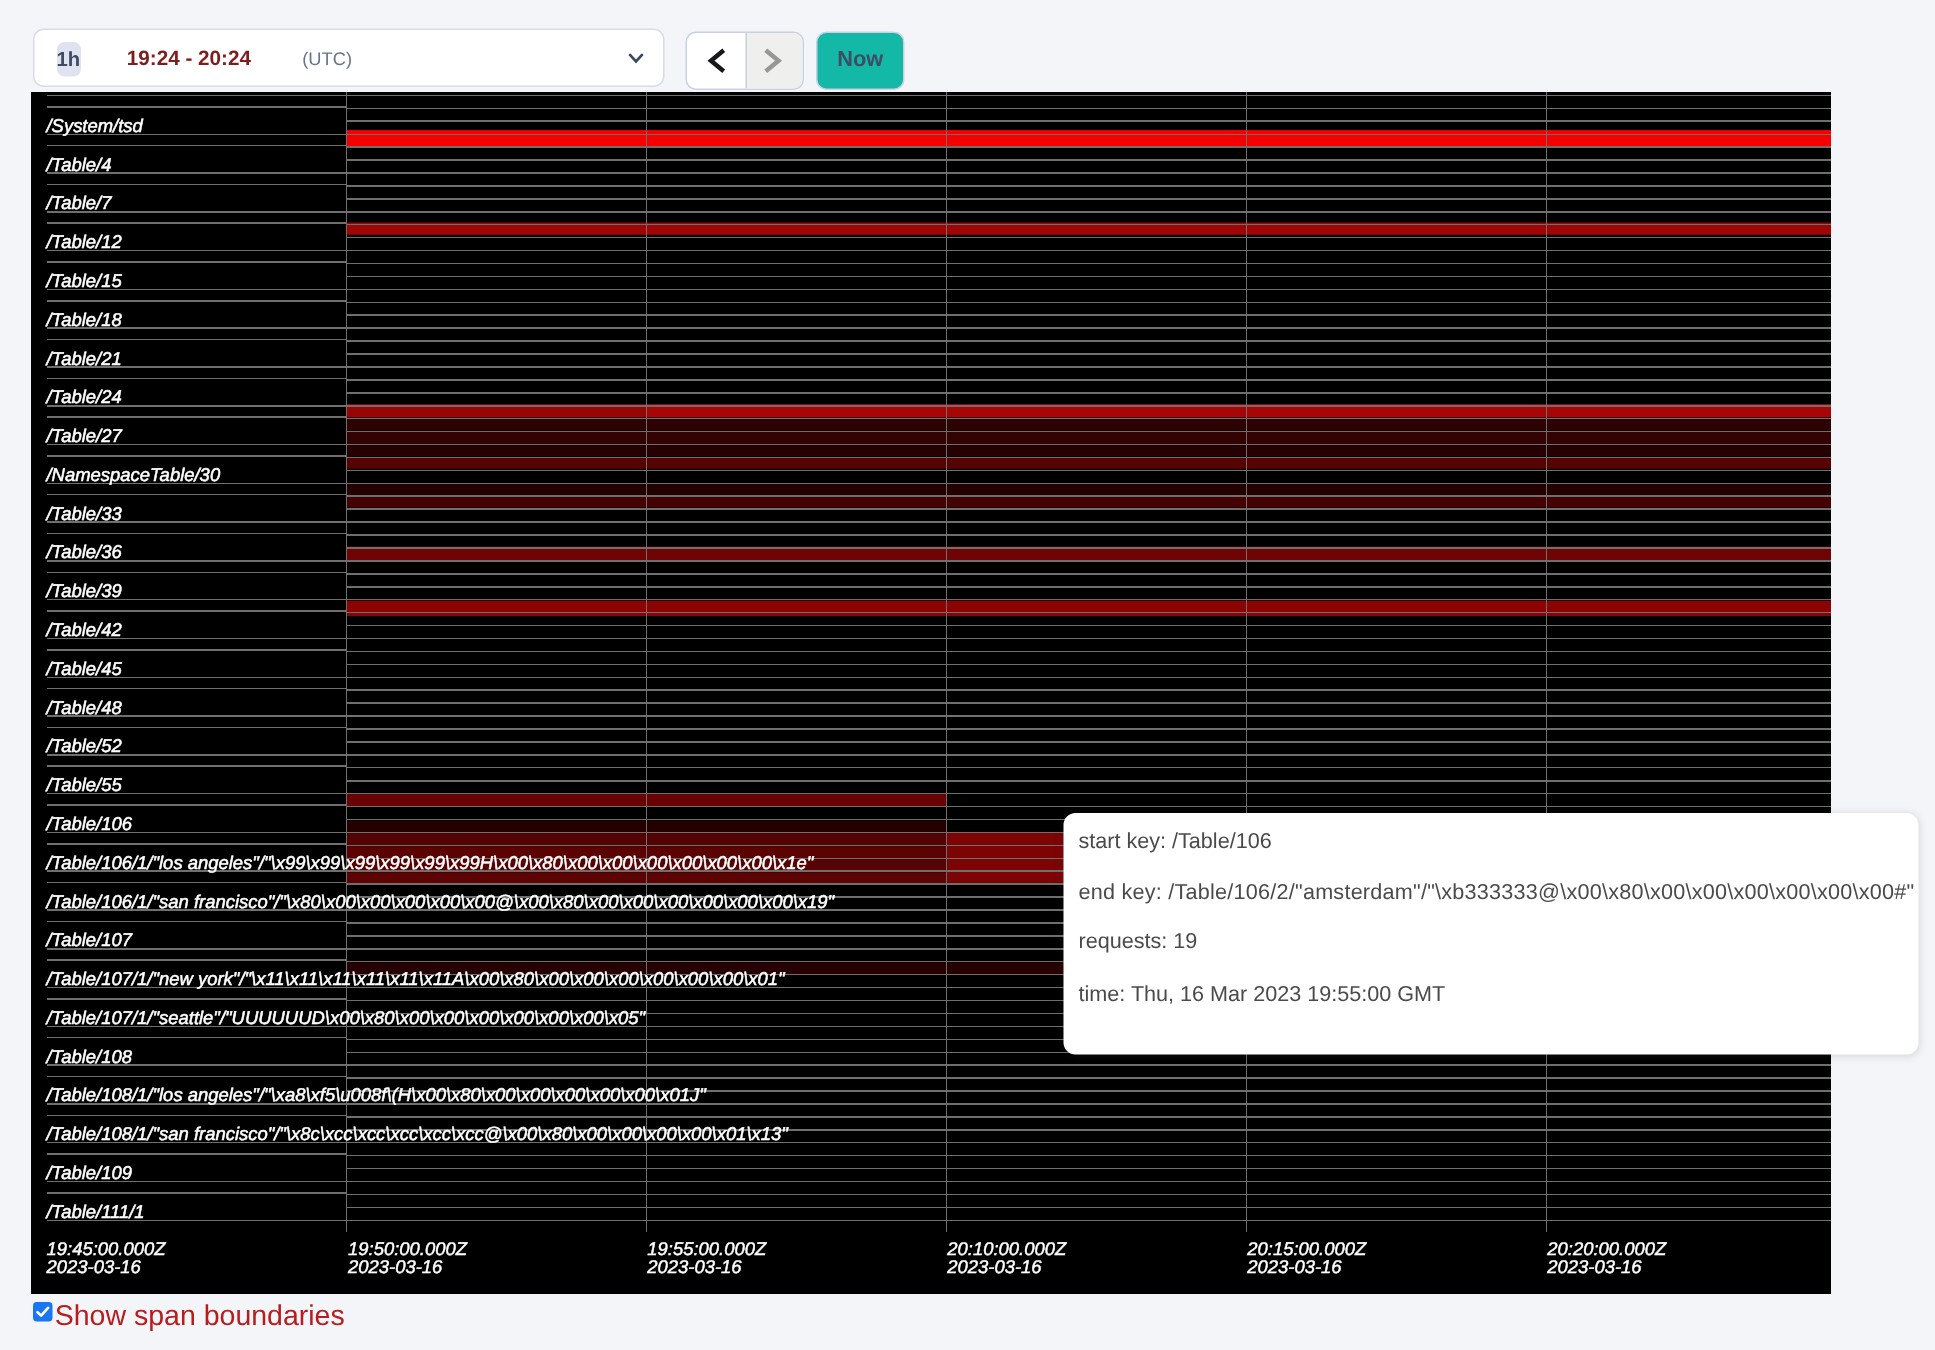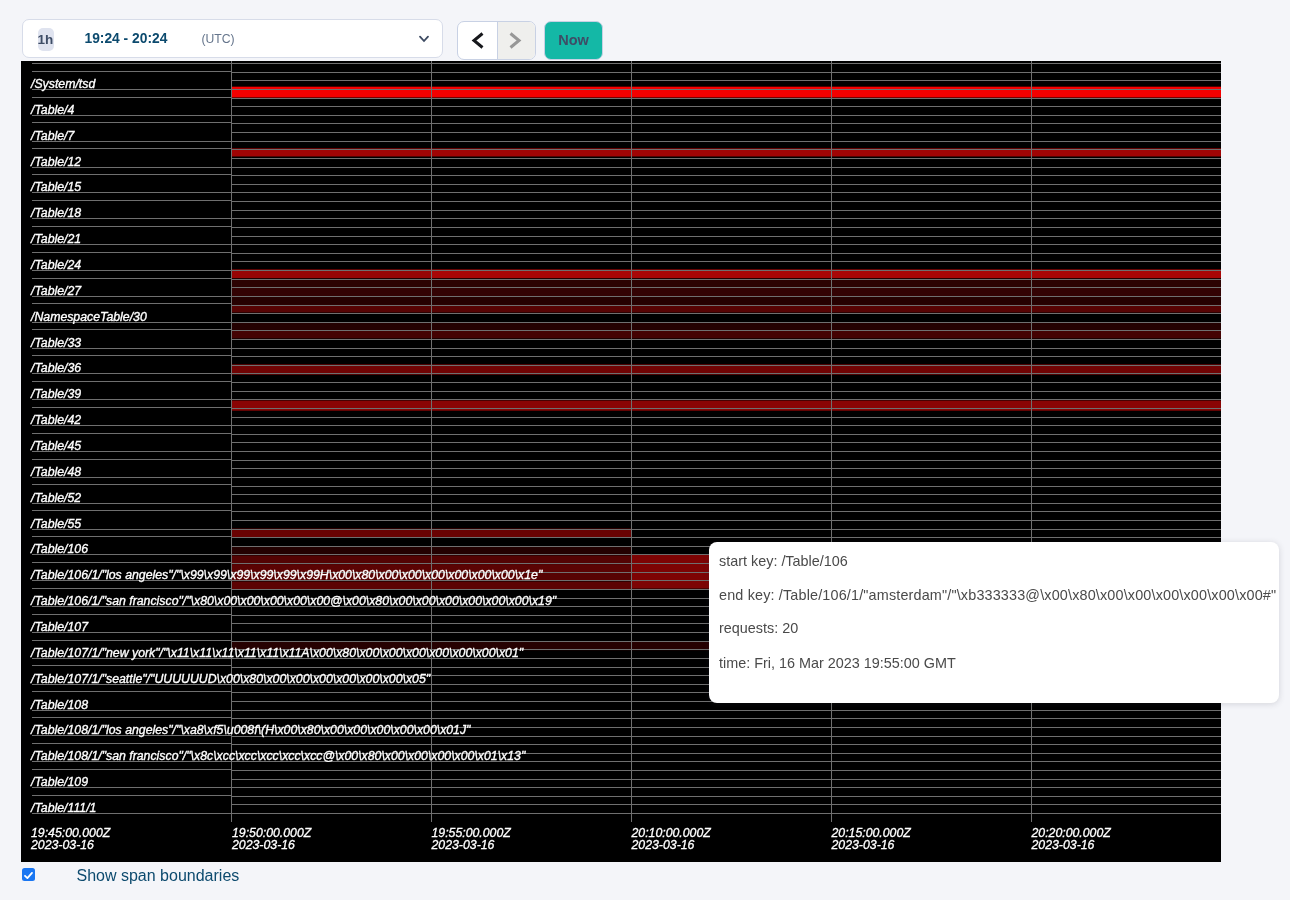--- a/index.html
+++ b/index.html
@@ -2,21 +2,21 @@
 <html><head><meta charset="utf-8">
 <style>
 html,body{margin:0;padding:0;width:1290px;height:900px;background:#f4f5f9;overflow:hidden;
 font-family:"Liberation Sans",sans-serif;}
 .abs{position:absolute;}
 </style></head>
 <body>
 
 <div class="abs" style="left:21.5px;top:19px;width:419px;height:37px;background:#fff;border:1px solid #d7dce9;border-radius:7px;"></div>
 <div class="abs" style="left:37.5px;top:27.5px;width:16px;height:23px;background:#dfe3ef;border-radius:5px;color:#3e4d66;font-weight:bold;font-size:13.5px;line-height:23px;text-align:center;">1h</div>
-<div class="abs" style="left:84.5px;top:31px;font-size:13.8px;color:#0c4a6e;font-weight:bold;white-space:pre;">19:24 - 20:24</div>
+<div class="abs" style="left:84.5px;top:31px;font-size:13.8px;color:#7f1d1d;font-weight:bold;white-space:pre;">19:24 - 20:24</div>
 <div class="abs" style="left:161.5px;top:32px;font-size:12.2px;color:#65758c;padding-left:40px;">(UTC)</div>
 <svg class="abs" style="left:417px;top:34px;" width="14" height="11" viewBox="0 0 14 11">
 <path d="M3 2.6 L7 7 L11 2.6" stroke="#3c4a61" stroke-width="1.8" fill="none" stroke-linecap="round"></path>
   </svg>
 
 <div class="abs" style="left:457px;top:20.5px;width:77px;height:37px;background:#fff;border:1px solid #c8d1e4;border-radius:7px;overflow:hidden;">
 <div class="abs" style="left:38.5px;top:0;width:38.5px;height:37px;background:#efefed;border-left:1px solid #c8d1e4;"></div>
 <svg class="abs" style="left:12px;top:10px;" width="15" height="17" viewBox="0 0 15 17">
       <path d="M12.5 1.5 L4 8.5 L12.5 15.5" stroke="#17181c" stroke-width="3" fill="none"></path>
     </svg>
@@ -91,22 +91,22 @@
 <text x="610.5" y="787.5" font-size="12.3" fill="#fff" stroke="#fff" stroke-width="0.3">2023-03-16</text>
 <text x="810.5" y="775.5" font-size="12.3" fill="#fff" stroke="#fff" stroke-width="0.3">20:15:00.000Z</text>
 <text x="810.5" y="787.5" font-size="12.3" fill="#fff" stroke="#fff" stroke-width="0.3">2023-03-16</text>
 <text x="1010.5" y="775.5" font-size="12.3" fill="#fff" stroke="#fff" stroke-width="0.3">20:20:00.000Z</text>
 <text x="1010.5" y="787.5" font-size="12.3" fill="#fff" stroke="#fff" stroke-width="0.3">2023-03-16</text>
 </svg>
 </div>
 
 <div class="abs" style="left:709px;top:542px;width:570px;height:161px;background:#fff;border-radius:8px;box-shadow:0 1px 6px rgba(60,60,80,0.18);font-size:14.4px;color:#4a4a4a;white-space:nowrap;">
 <div class="abs" style="left:10px;top:11px;">start key: /Table/106</div>
-<div class="abs" style="left:10px;top:45px;letter-spacing:0.16px;">end key: /Table/106/1/"amsterdam"/"\xb333333@\x00\x80\x00\x00\x00\x00\x00\x00#"</div>
-<div class="abs" style="left:10px;top:77.5px;">requests: 20</div>
-<div class="abs" style="left:10px;top:113px;">time: Fri, 16 Mar 2023 19:55:00 GMT</div>
+<div class="abs" style="left:10px;top:45px;letter-spacing:0.16px;">end key: /Table/106/2/"amsterdam"/"\xb333333@\x00\x80\x00\x00\x00\x00\x00\x00#"</div>
+<div class="abs" style="left:10px;top:77.5px;">requests: 19</div>
+<div class="abs" style="left:10px;top:113px;">time: Thu, 16 Mar 2023 19:55:00 GMT</div>
 </div>
 
 <div class="abs" style="left:21.5px;top:867.5px;width:13px;height:13px;background:#1976f2;border-radius:2.5px;">
 <svg width="13" height="13" viewBox="0 0 13 13">
       <path d="M3 6.8 L5.4 9.1 L10 3.9" stroke="#fff" stroke-width="1.8" fill="none" stroke-linecap="round" stroke-linejoin="round"></path>
     </svg>
 </div>
-<div class="abs" style="left:36.5px;top:866.5px;font-size:16px;color:#0c4a6e;margin-left:40px;">Show span boundaries</div>
+<div class="abs" style="left:36.5px;top:866.5px;font-size:19px;color:#b91c1c;">Show span boundaries</div>
 </body></html>

